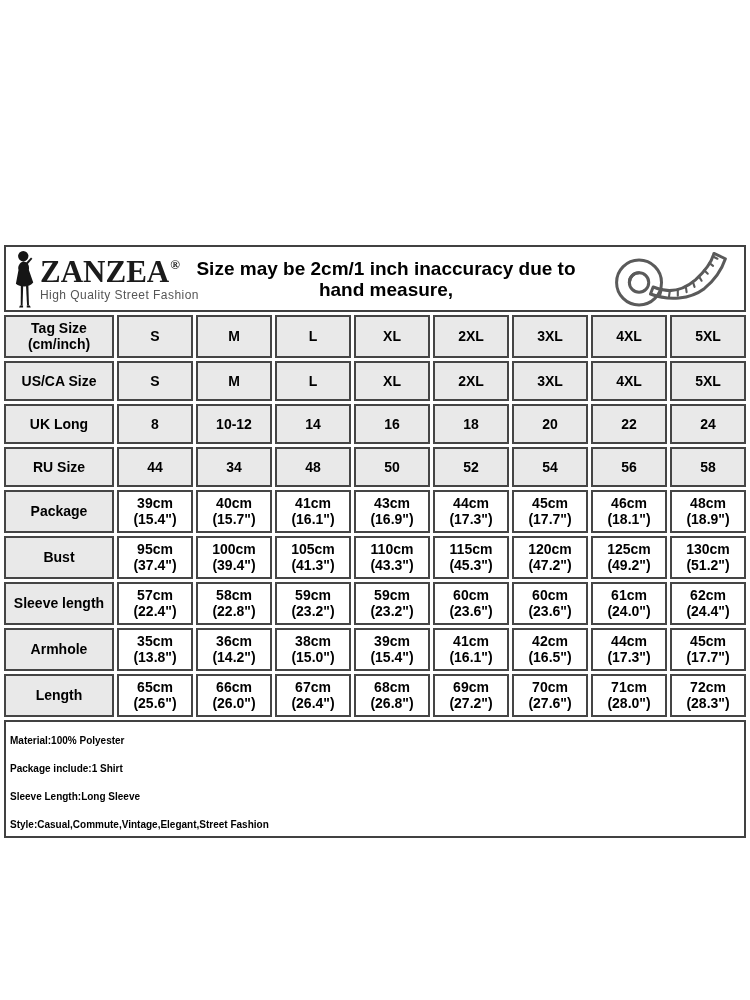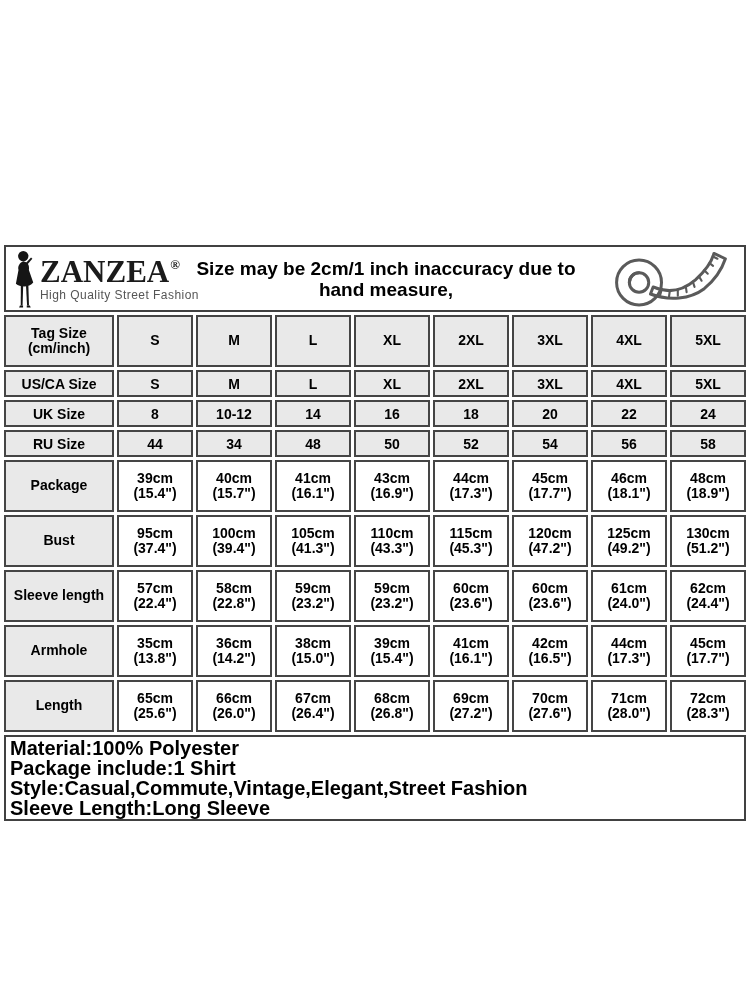--- a/index.html
+++ b/index.html
@@ -30,31 +30,31 @@
   table.size-table{
     border-collapse:separate;border-spacing:3px;table-layout:fixed;
     width:748px;margin:0 -3px;
   }
   td.cell{
     box-sizing:border-box;border:2px solid #454545;text-align:center;vertical-align:middle;
     font-weight:bold;font-size:14px;background:#ffffff;padding:0;overflow:hidden;
   }
   td.label-cell{background:#e9e9e9;}
   td.shaded{background:#e9e9e9;}
-  tr.row-single td.cell{height:27px;}
+  tr.row-single td.cell{height:40px;}
   tr.row-single td.cell div{line-height:20px;}
-  tr.row-double td.cell{height:52px;}
+  tr.row-double td.cell{height:43px;}
   tr.row-double td.cell div{line-height:15.5px;}
 
   
   .details-box{
     box-sizing:border-box;border:2px solid #414141;margin-top:0px;
     padding:1px 0 1px 4px;background:#fff;
   }
-  .details-box div{font-weight:bold;font-size:20px;line-height:20px;white-space:nowrap;}
+  .details-box div{font-weight:bold;font-size:10px;line-height:20px;white-space:nowrap;margin-top:8px;}
 </style>
 </head>
 <body>
 
 <div class="sheet">
 
   <div class="header-box">
     <div class="logo">
       <span class="silhouette">
         <svg viewBox="0 0 30 80" xmlns="http://www.w3.org/2000/svg">
@@ -153,21 +153,21 @@
           </td>
           <td class="cell shaded">
             <div>4XL</div>
           </td>
           <td class="cell shaded">
             <div>5XL</div>
           </td>
         </tr>
         <tr class="row-single">
           <td class="cell label-cell">
-            <div>UK Size</div>
+            <div>UK Long</div>
           </td>
           <td class="cell shaded">
             <div>8</div>
           </td>
           <td class="cell shaded">
             <div>10-12</div>
           </td>
           <td class="cell shaded">
             <div>14</div>
           </td>
@@ -400,17 +400,17 @@
             <div>72cm</div>
             <div>(28.3")</div>
           </td>
         </tr>
       </tbody>
   </table>
 
   <div class="details-box">
       <div>Material:100% Polyester</div>
       <div>Package include:1 Shirt</div>
+      <div>Sleeve Length:Long Sleeve</div>
       <div>Style:Casual,Commute,Vintage,Elegant,Street Fashion</div>
-      <div>Sleeve Length:Long Sleeve</div>
     </div>
 
 </div>
 
 </body></html>

